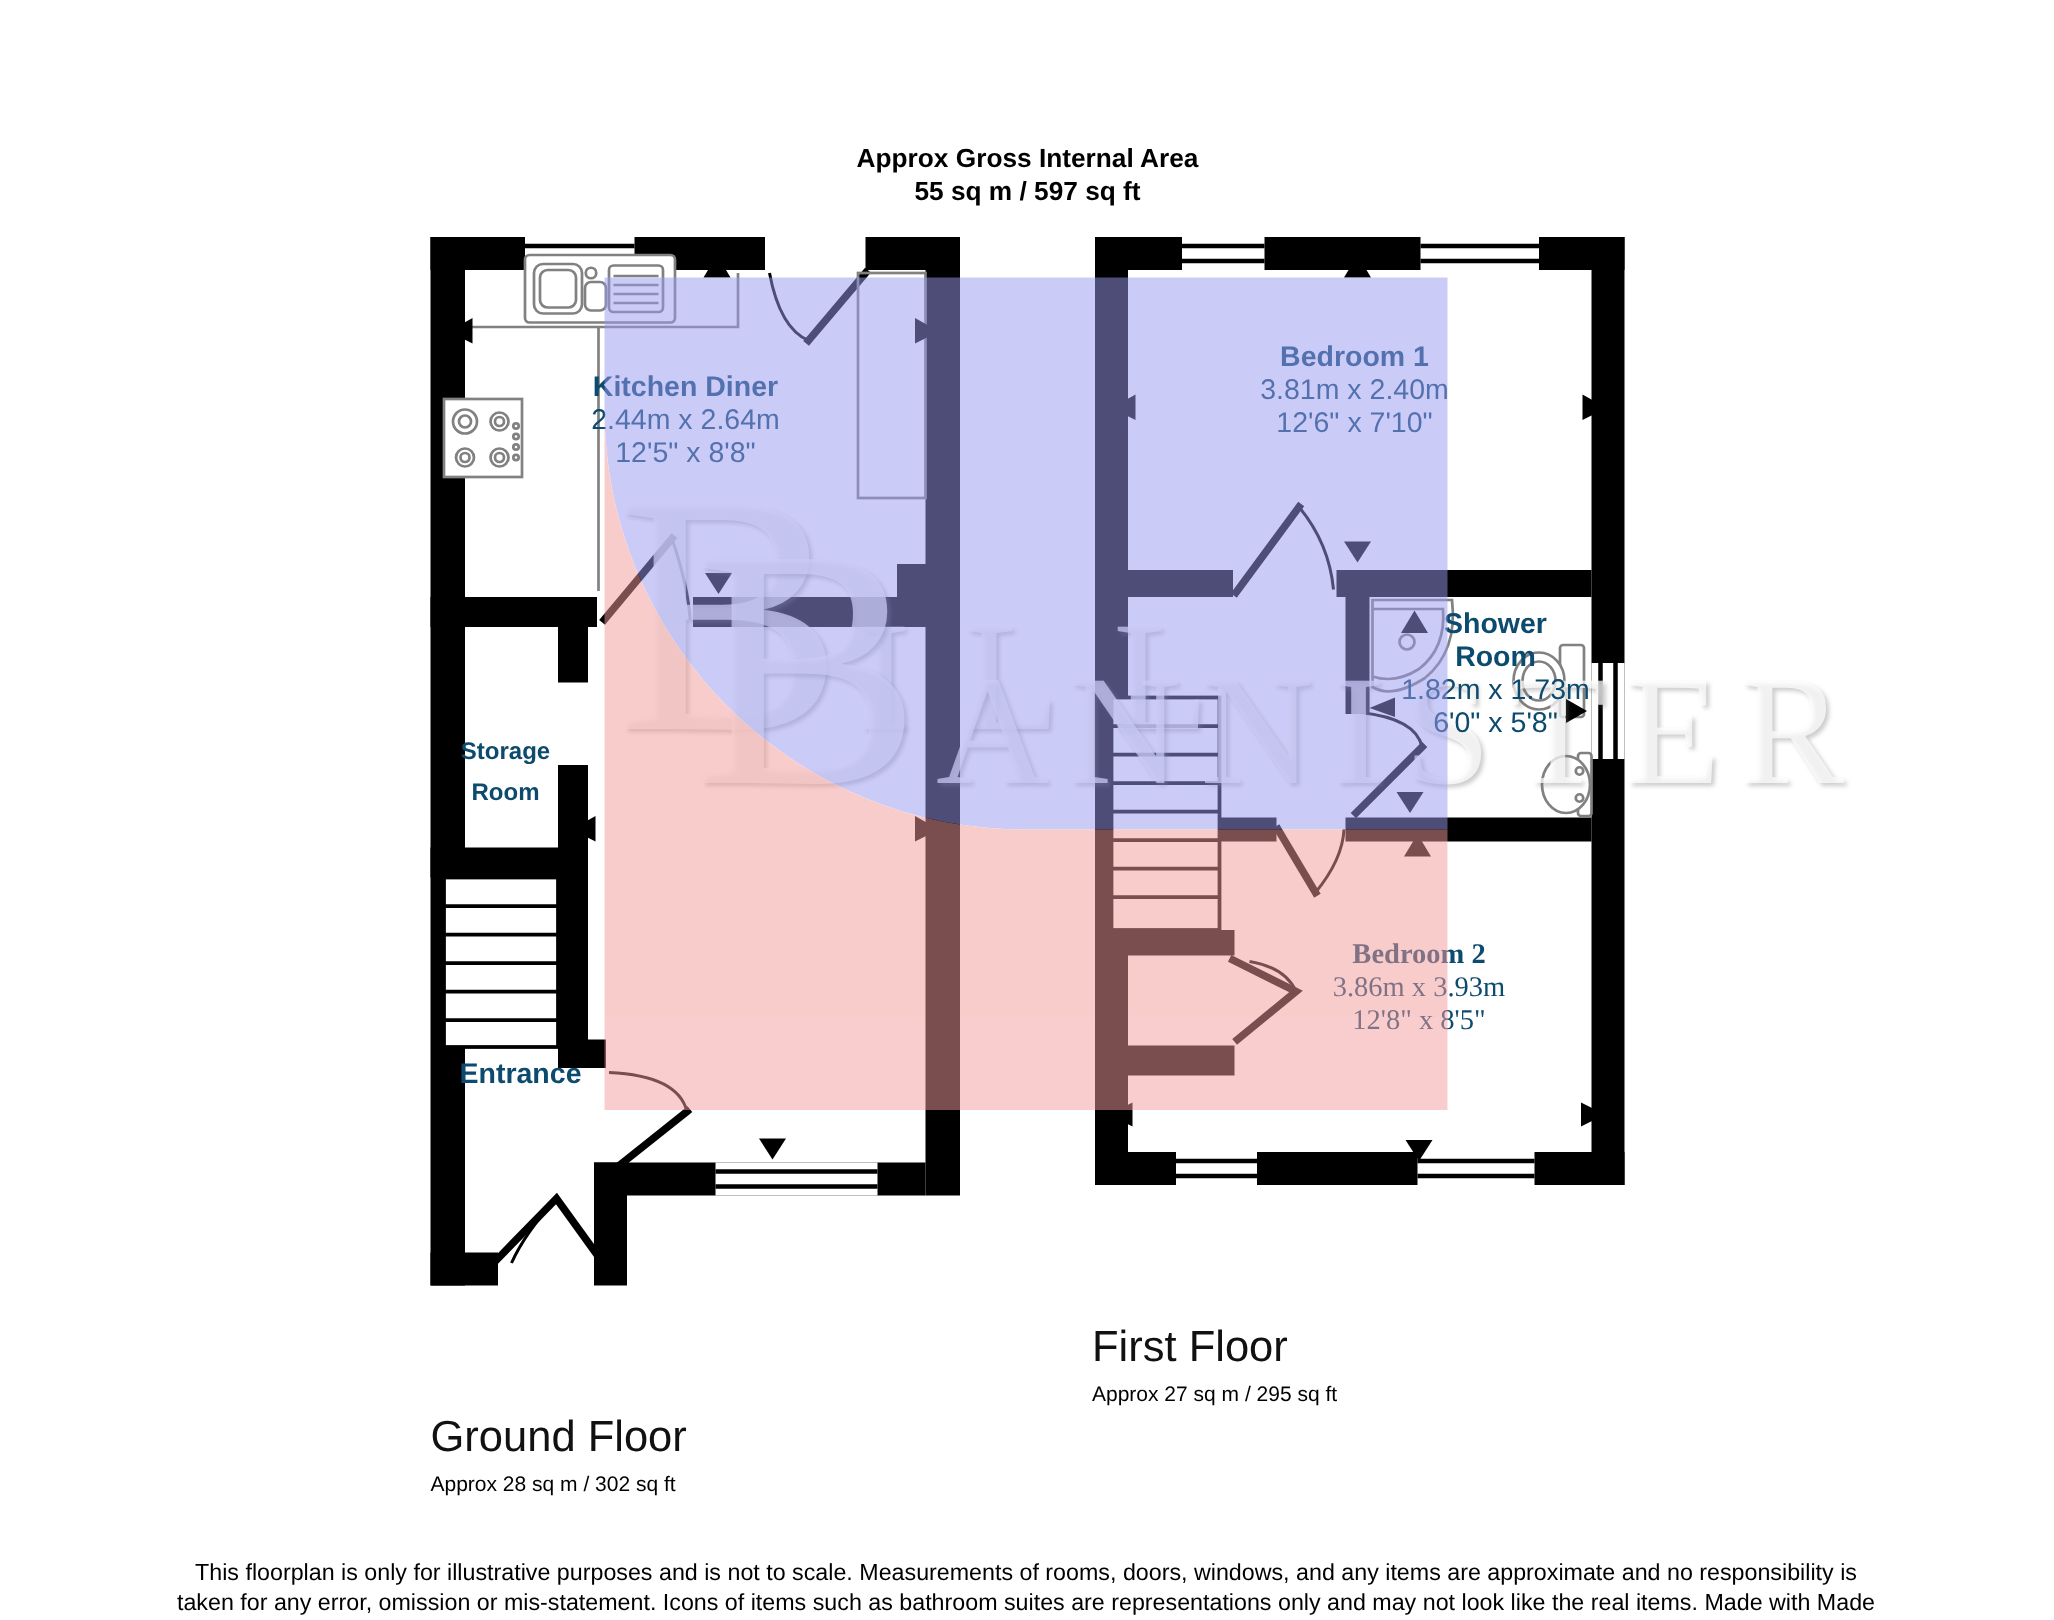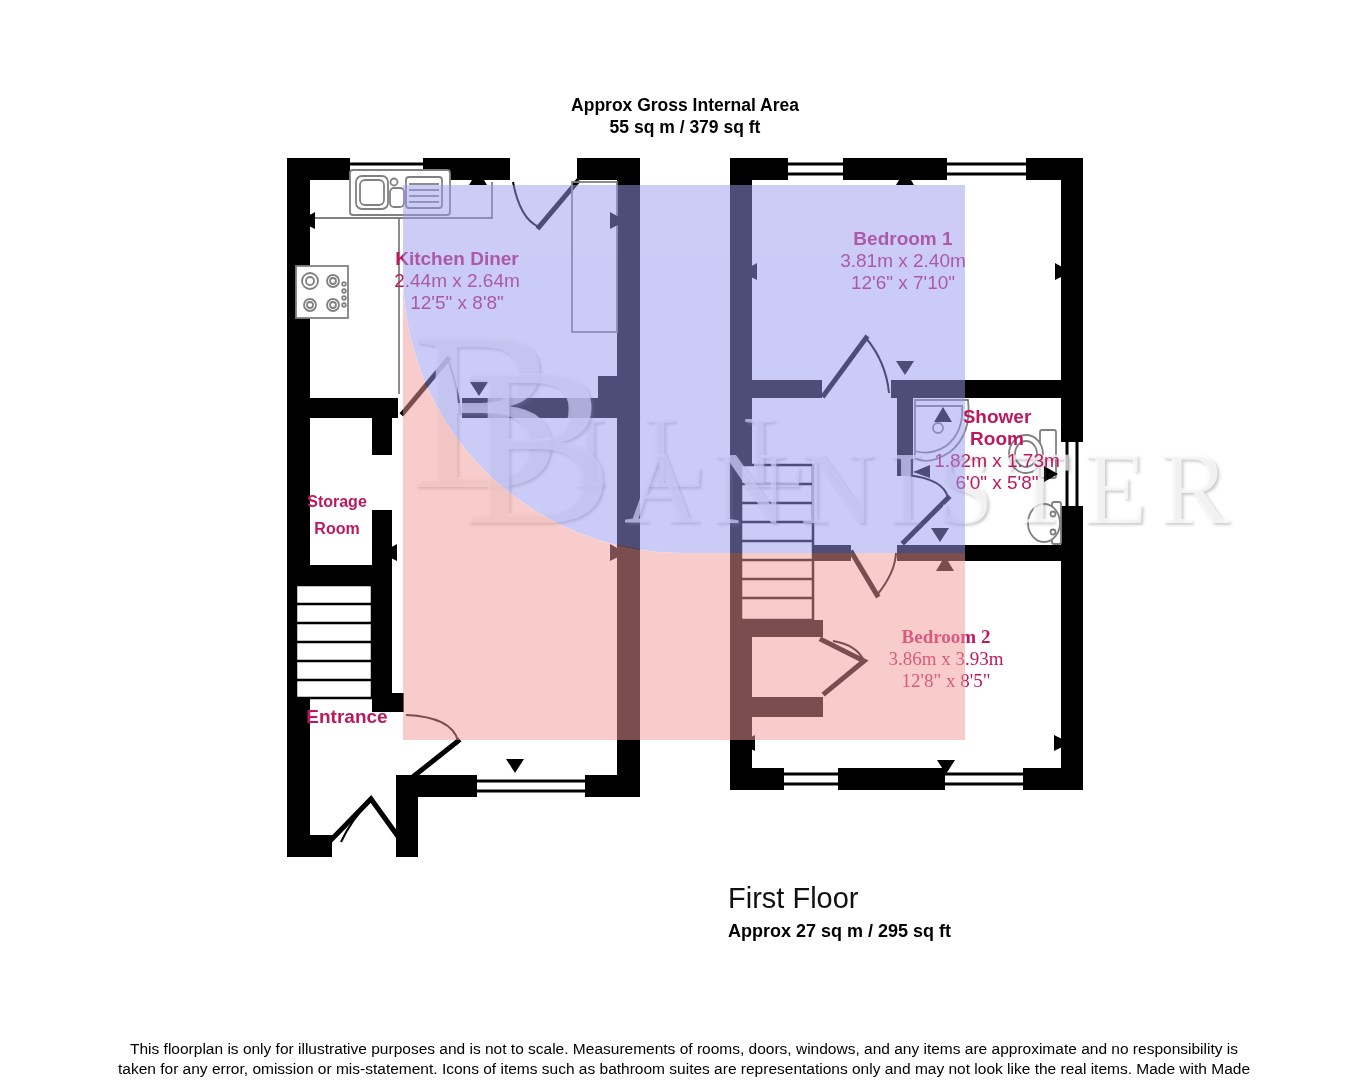--- a/index.html
+++ b/index.html
@@ -18,32 +18,32 @@
   .fixn{stroke:var(--c-fixture,#777);stroke-width:1.8;fill:none;}
   .tri{fill:var(--c-wall,#000);}
   .watermark{position:absolute;z-index:2;left:0;top:0;width:100%;height:100%;pointer-events:none;}
   .wm-line{position:absolute;display:flex;align-items:baseline;
            font-family:"Liberation Serif",serif;color:rgba(255,255,255,0.72);
            text-shadow:2px 2px 3px rgba(110,110,110,0.35);line-height:1;white-space:nowrap;}
   .wm-big{font-size:228px;}
   .wm-small{font-size:104px;}
   .labels{position:absolute;z-index:3;left:0;top:0;width:100%;height:100%;pointer-events:none;}
   .room-label{position:absolute;transform:translateX(-50%);text-align:center;
-              font-size:19px;line-height:22px;white-space:nowrap;color:#be185d;}
+              font-size:19px;line-height:22px;white-space:nowrap;color:#0c4a6e;}
   .room-name{font-weight:bold;}
   .room-label.small{font-size:16px;line-height:27px;margin-top:24px;}
   .overlays{z-index:4;pointer-events:none;}
   .ov-blue{fill:var(--c-overlay_blue,#9999f0);}
   .ov-pink{fill:var(--c-overlay_pink,#f49b9b);}
   .titles{position:absolute;z-index:5;left:0;top:16px;width:100%;height:100%;pointer-events:none;margin-top:28px;}
   .header{position:absolute;left:685px;top:50px;transform:translateX(-50%);
           text-align:center;font-weight:bold;font-size:17.5px;line-height:22px;}
   .floor-title{position:absolute;}
   .floor-title .ft-name{font-size:29px;color:#111;}
-  .floor-title .ft-area{font-weight:bold;font-size:18px;margin-top:6px;}
+  .floor-title .ft-area{font-weight:normal;font-size:14px;margin-top:6px;}
   .disclaimer{position:absolute;left:684px;top:995px;transform:translateX(-50%);
               width:1150px;text-align:center;font-size:15.5px;line-height:20px;}
 </style>
 </head>
 <body>
 
 <div class="stage">
 
   <svg class="plan" width="1369" height="1080" viewBox="0 0 1369 1080">
 
@@ -277,21 +277,25 @@
   <svg class="overlays" width="1369" height="1080" viewBox="0 0 1369 1080">
     <g opacity="0.5">
       <path class="ov-blue" d="M403,185 H965 V553 H683 A280,280 0 0 1 403,273 Z"></path>
       <path class="ov-pink" d="M403,273 A280,280 0 0 0 683,553 H965 V740 H403 Z"></path>
     </g>
   </svg>
 
   <div class="titles">
     <div class="header">
       <div>Approx Gross Internal Area</div>
-      <div>55 sq m / 379 sq ft</div>
+      <div>55 sq m / 597 sq ft</div>
+    </div>
+    <div class="floor-title" style="left:287px;top:898px;">
+      <div class="ft-name">Ground Floor</div>
+      <div class="ft-area">Approx 28 sq m / 302 sq ft</div>
     </div>
     <div class="floor-title" style="left:728px;top:838px;">
       <div class="ft-name">First Floor</div>
       <div class="ft-area">Approx 27 sq m / 295 sq ft</div>
     </div>
     <div class="disclaimer">This floorplan is only for illustrative purposes and is not to scale. Measurements of rooms, doors, windows, and any items are approximate and no responsibility is taken for any error, omission or mis-statement. Icons of items such as bathroom suites are representations only and may not look like the real items. Made with Made Snappy 360.</div>
   </div>
 
 </div>
 

